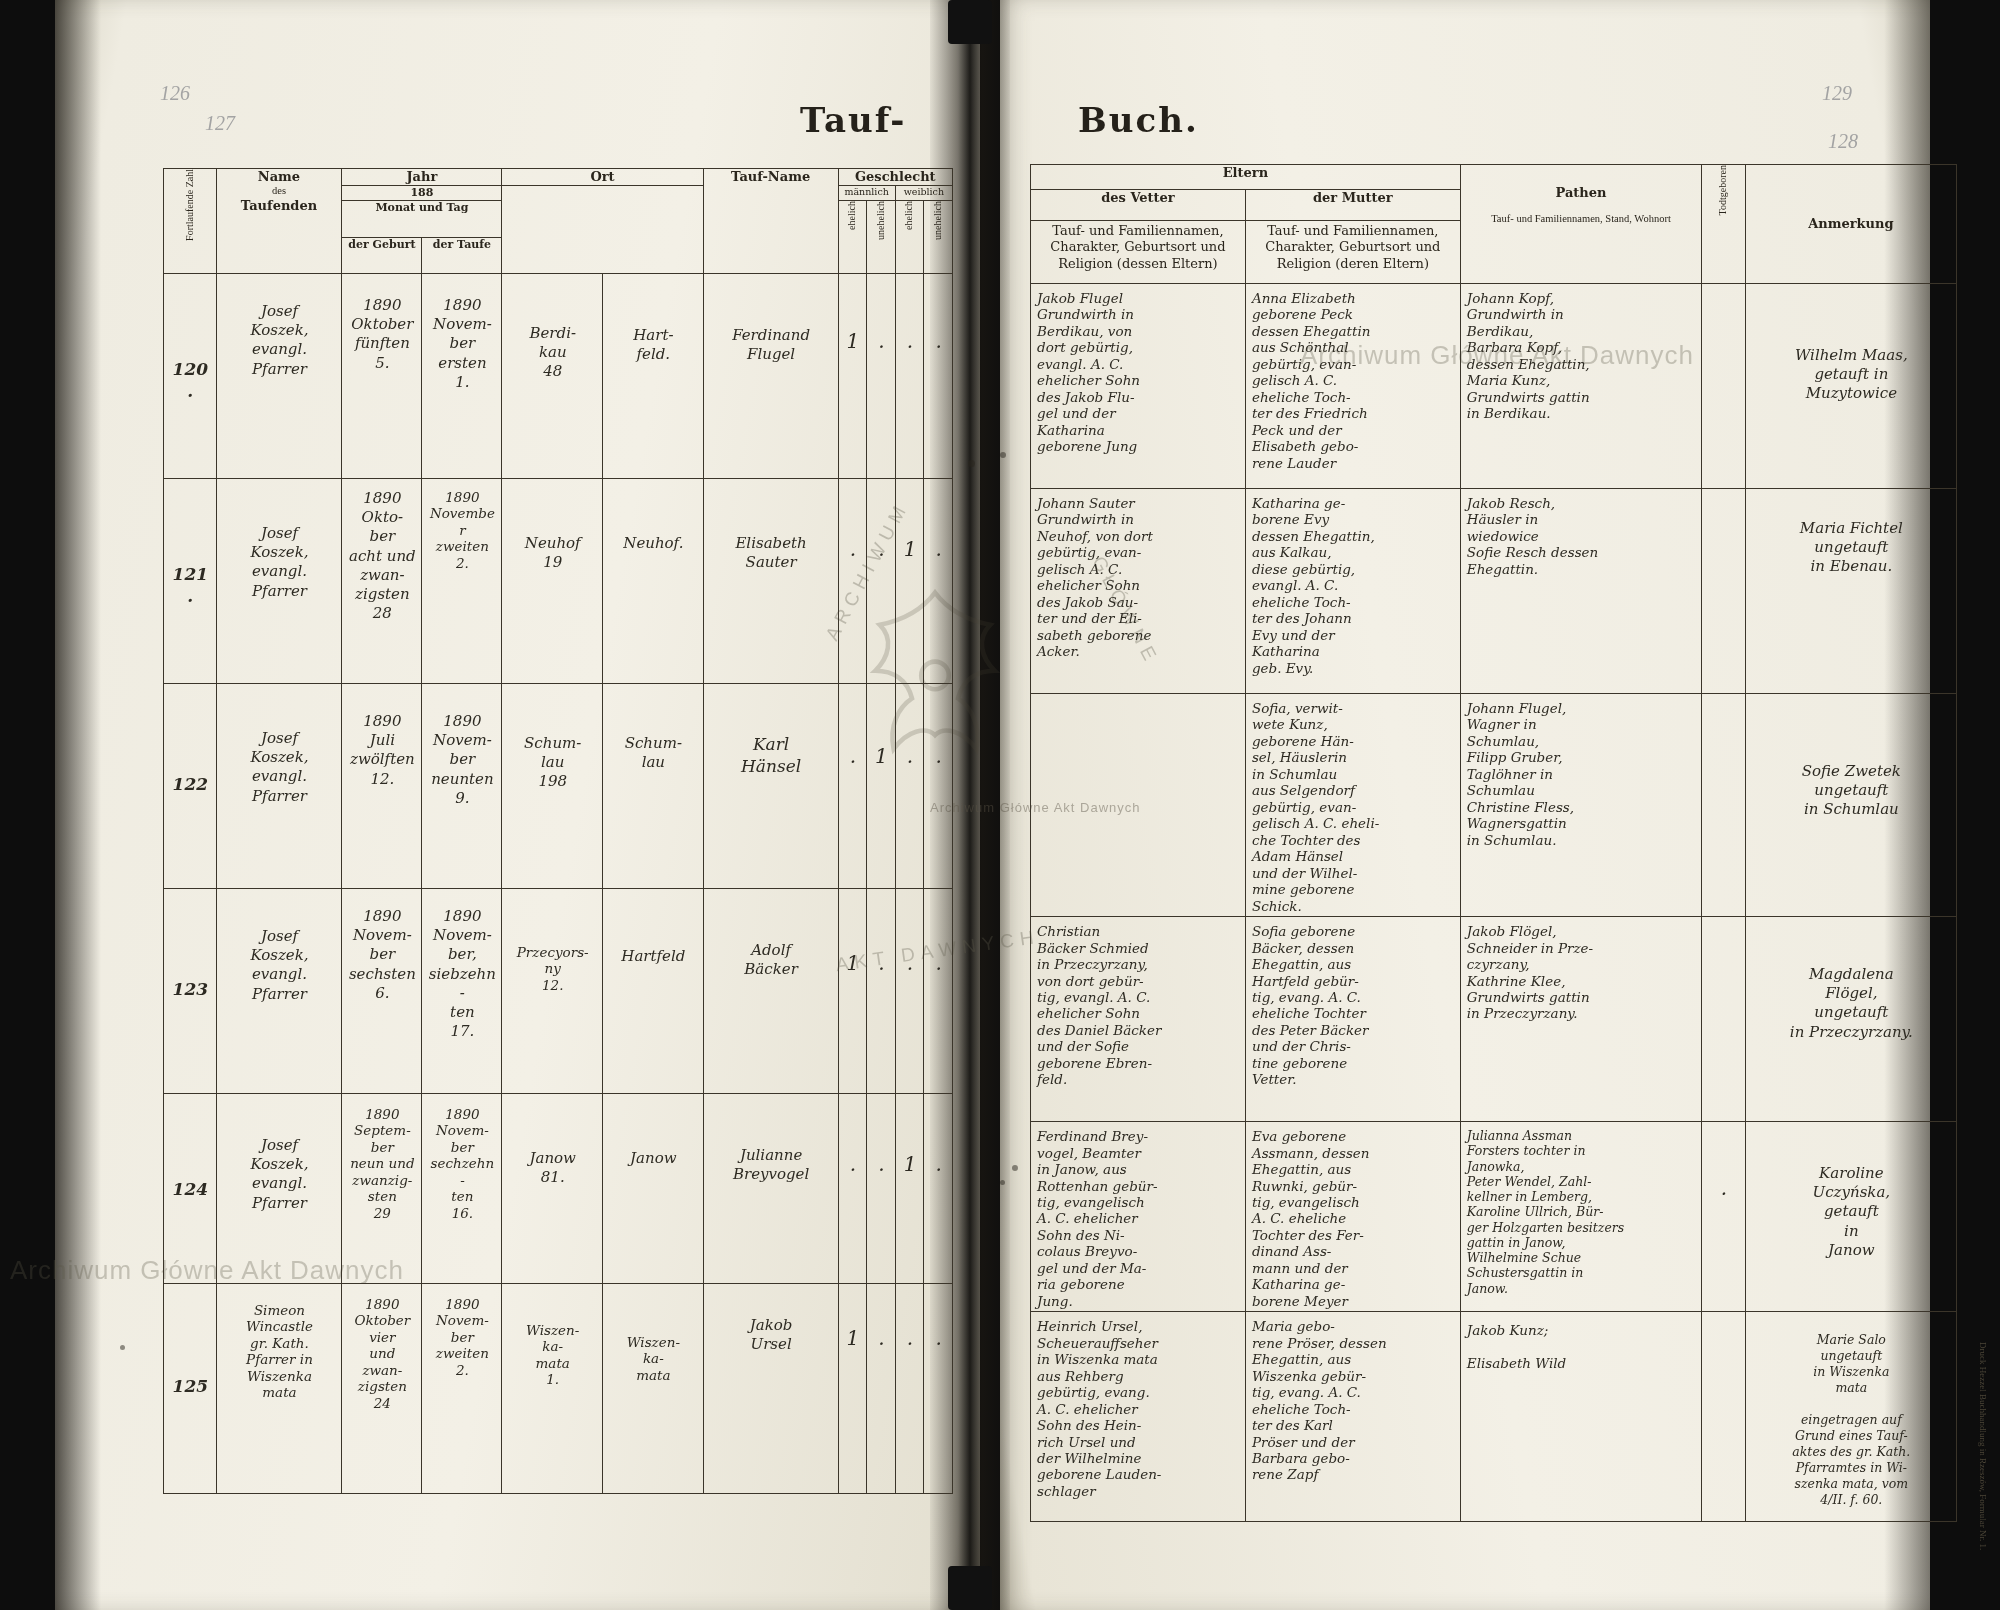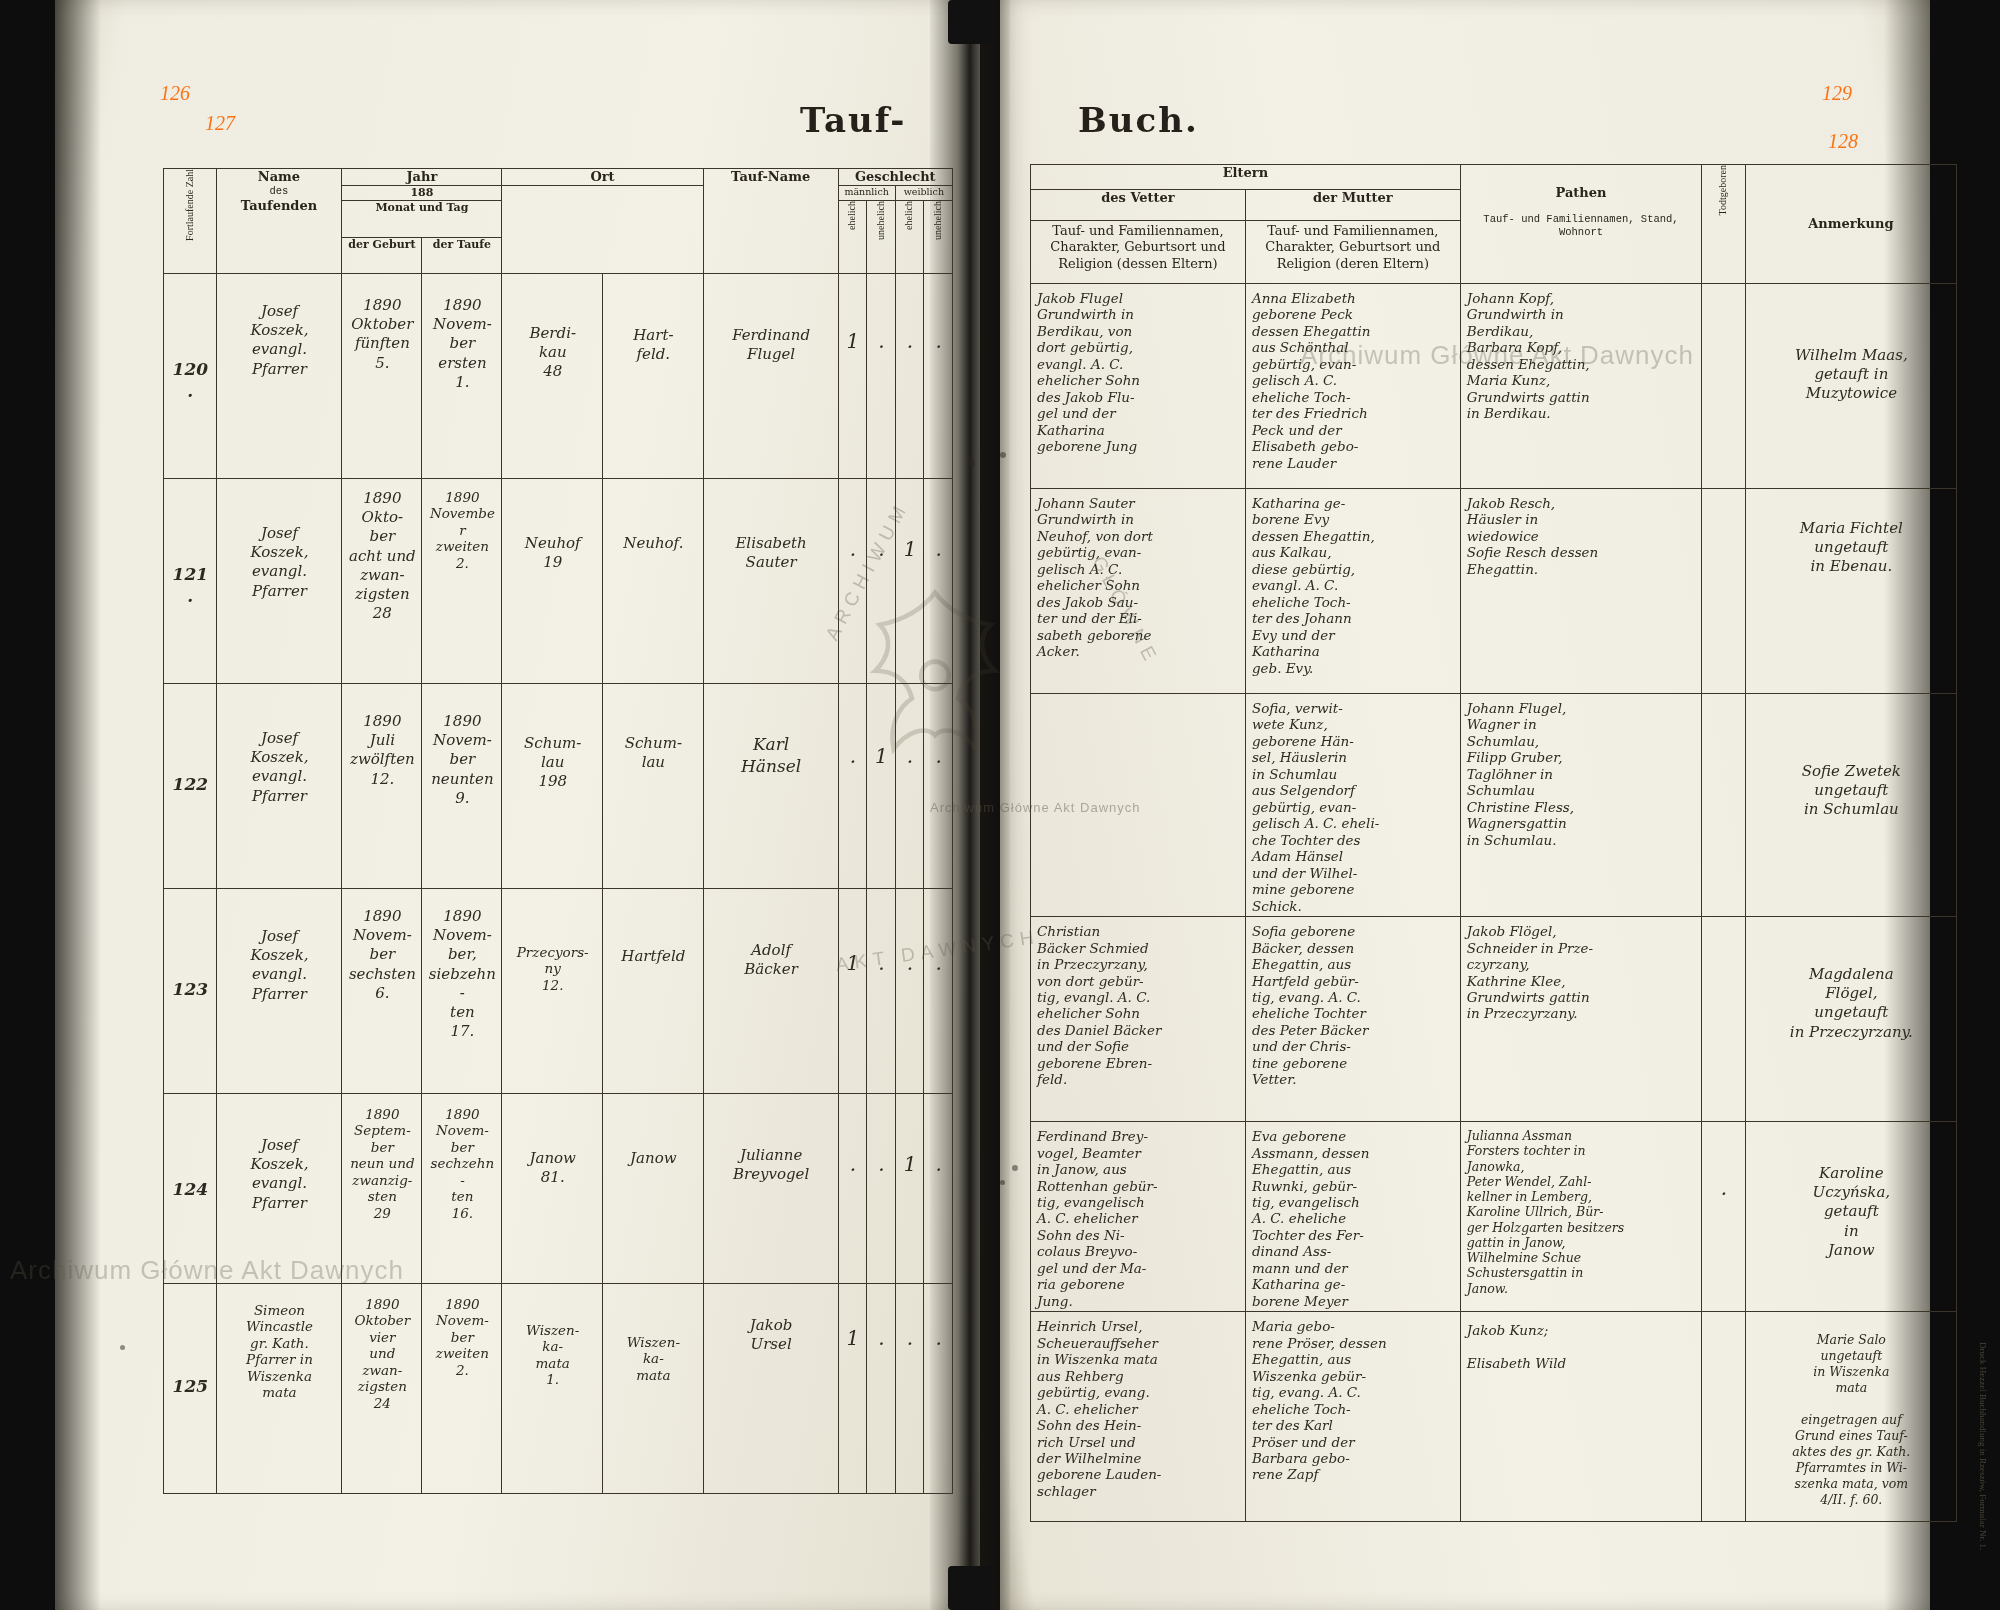--- a/index.html
+++ b/index.html
@@ -62,21 +62,21 @@
     background: linear-gradient(90deg, rgba(25,22,16,0.75), rgba(25,22,16,0));
   }
   .edge-dark-right {
     position: absolute; left: 1884px; top: 0; width: 46px; height: 1610px;
     background: linear-gradient(270deg, rgba(25,22,16,0.55), rgba(25,22,16,0));
   }
 
   
   .folio {
     position: absolute;
-    color: #f97316;
+    color: #a3a3a3;
     font-family: "Liberation Serif", serif;
     font-style: italic;
     font-size: 20px;
   }
   .title {
     position: absolute;
     top: 100px;
     font-family: "DejaVu Serif", serif;
     font-weight: bold;
     font-size: 34px;
@@ -101,21 +101,21 @@
     font-family: "DejaVu Serif", serif;
     font-weight: bold;
     font-size: 13px;
     line-height: 1.25;
     padding: 3px 2px;
     color: #1f1b14;
   }
   .hdr .sub {
     font-weight: normal;
     font-size: 10.5px;
-    font-family: Liberation Mono, monospace;
+    font-family: Liberation Serif, serif;
     line-height: 1.2;
   }
   .hdr.small { font-size: 11px; }
   .hdr.tiny { font-size: 9.5px; font-weight: normal; }
   .vert {
     writing-mode: vertical-rl;
     transform: rotate(180deg);
     white-space: nowrap;
     font-size: 12px;
     font-family: "DejaVu Serif", serif;

